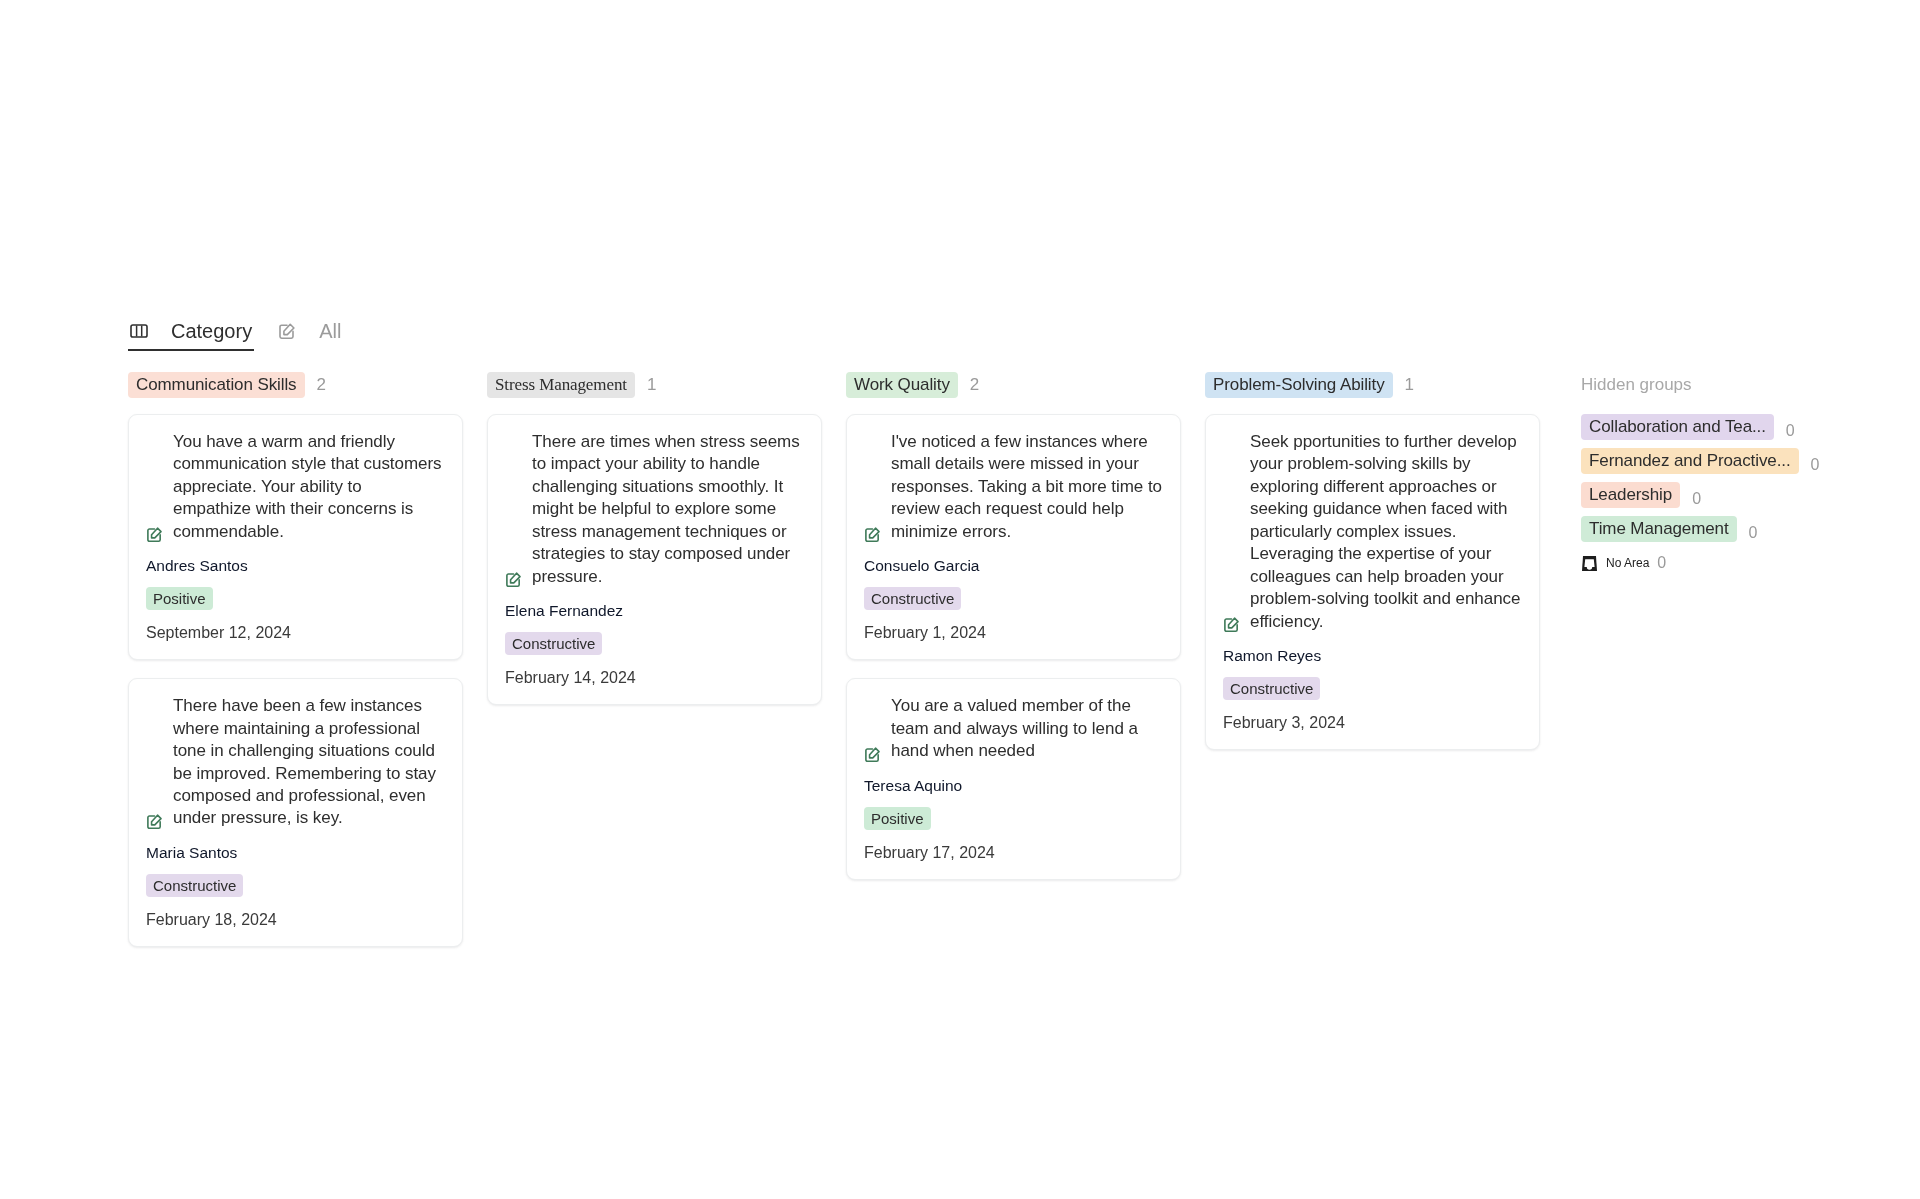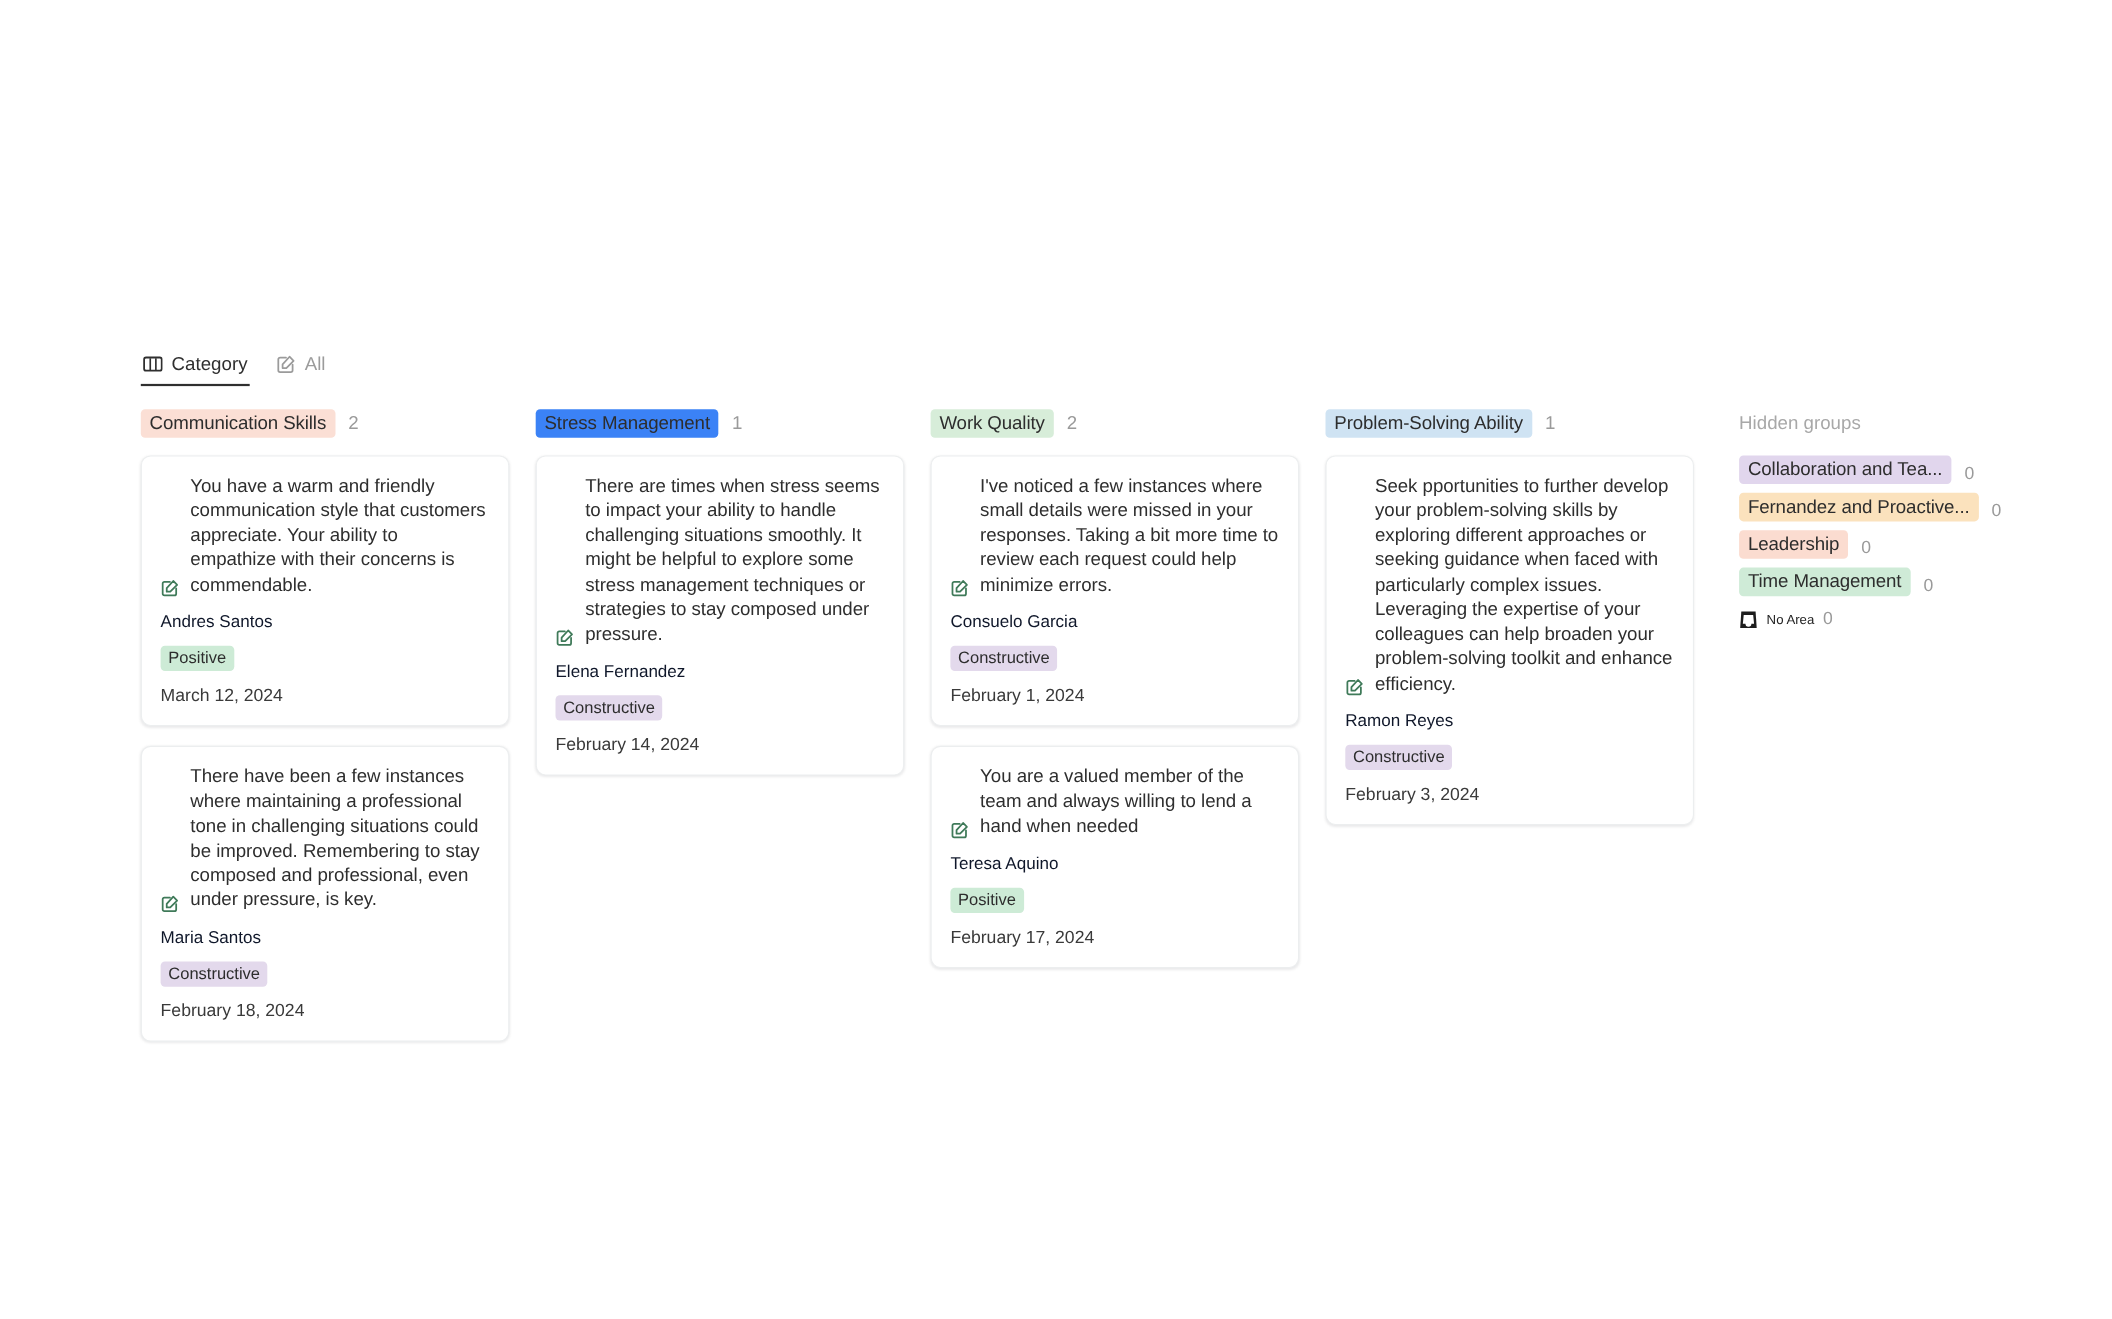--- a/index.html
+++ b/index.html
@@ -50,25 +50,25 @@
     top: 313px;
     display: flex;
     align-items: flex-end;
     gap: 22px;
     height: 38px;
   }
 
   .tab {
     display: flex;
     align-items: center;
-    gap: 8px;
+    gap: 23px;
     height: 38px;
     padding: 0 2px 0 2px;
     cursor: pointer;
-    font-size: 17px;
+    font-size: 20px;
     color: #9b9b9b;
     border-bottom: 2.5px solid transparent;
     white-space: nowrap;
   }
 
   .tab.active {
     color: #2f2f2f;
     border-bottom-color: #2f2f2f;
   }
 
@@ -255,38 +255,38 @@
         <div class="card">
           <div class="card-top">
             <span class="card-ico"><svg width="17" height="17" viewBox="0 0 18 18" xmlns="http://www.w3.org/2000/svg">
                 <path d="M15 9.4 V14.6 a1.6 1.6 0 0 1 -1.6 1.6 H3.6 A1.6 1.6 0 0 1 2 14.6 V4.8 a1.6 1.6 0 0 1 1.6 -1.6 H9" fill="none" stroke="#3f7a59" stroke-width="1.7" stroke-linecap="round"></path>
                 <path d="M12.2 2.3 L15.9 6 L9.3 12.6 L5.9 12.6 L5.9 9.2 Z" fill="none" stroke="#3f7a59" stroke-width="1.7" stroke-linejoin="round"></path>
               </svg></span>
             <div class="card-text">You have a warm and friendly communication style that customers appreciate. Your ability to empathize with their concerns is commendable.</div>
           </div>
           <div class="card-person">Andres Santos</div>
           <div class="card-tag-row"><span class="tag" style="background: rgb(205, 235, 214);">Positive</span></div>
-          <div class="card-date">March 12, 2024</div>
+          <div class="card-date">September 12, 2024</div>
         </div>
         <div class="card">
           <div class="card-top">
             <span class="card-ico"><svg width="17" height="17" viewBox="0 0 18 18" xmlns="http://www.w3.org/2000/svg">
                 <path d="M15 9.4 V14.6 a1.6 1.6 0 0 1 -1.6 1.6 H3.6 A1.6 1.6 0 0 1 2 14.6 V4.8 a1.6 1.6 0 0 1 1.6 -1.6 H9" fill="none" stroke="#3f7a59" stroke-width="1.7" stroke-linecap="round"></path>
                 <path d="M12.2 2.3 L15.9 6 L9.3 12.6 L5.9 12.6 L5.9 9.2 Z" fill="none" stroke="#3f7a59" stroke-width="1.7" stroke-linejoin="round"></path>
               </svg></span>
             <div class="card-text">There have been a few instances where maintaining a professional tone in challenging situations could be improved. Remembering to stay composed and professional, even under pressure, is key.</div>
           </div>
           <div class="card-person">Maria Santos</div>
           <div class="card-tag-row"><span class="tag" style="background: rgb(227, 217, 236);">Constructive</span></div>
           <div class="card-date">February 18, 2024</div>
         </div>
       </div>
       <div class="column">
         <div class="col-head">
-          <span class="chip" style="background: #3b82f6;">Stress Management</span>
+          <span class="chip" style="background: #e5e5e5; font-family: Liberation Serif, serif;">Stress Management</span>
           <span class="col-count">1</span>
         </div>
         <div class="card">
           <div class="card-top">
             <span class="card-ico"><svg width="17" height="17" viewBox="0 0 18 18" xmlns="http://www.w3.org/2000/svg">
                 <path d="M15 9.4 V14.6 a1.6 1.6 0 0 1 -1.6 1.6 H3.6 A1.6 1.6 0 0 1 2 14.6 V4.8 a1.6 1.6 0 0 1 1.6 -1.6 H9" fill="none" stroke="#3f7a59" stroke-width="1.7" stroke-linecap="round"></path>
                 <path d="M12.2 2.3 L15.9 6 L9.3 12.6 L5.9 12.6 L5.9 9.2 Z" fill="none" stroke="#3f7a59" stroke-width="1.7" stroke-linejoin="round"></path>
               </svg></span>
             <div class="card-text">There are times when stress seems to impact your ability to handle challenging situations smoothly. It might be helpful to explore some stress management techniques or strategies to stay composed under pressure.</div>
           </div>

